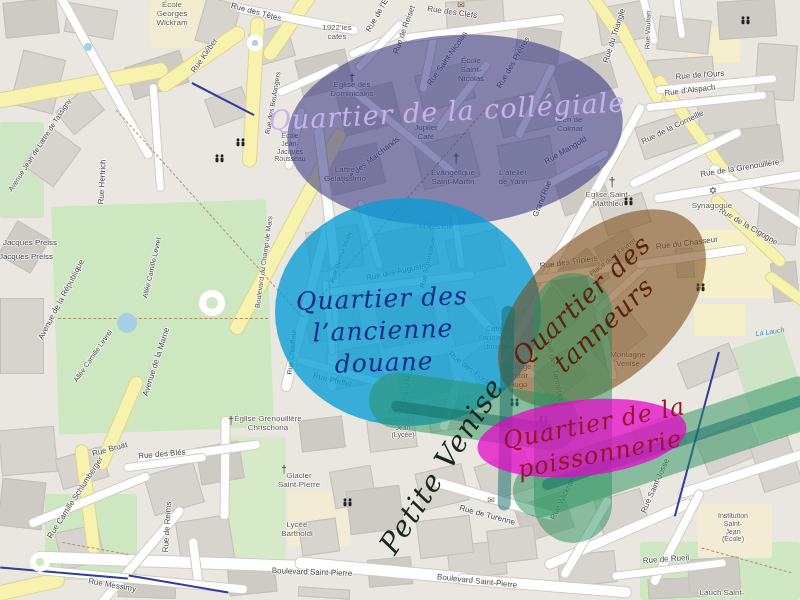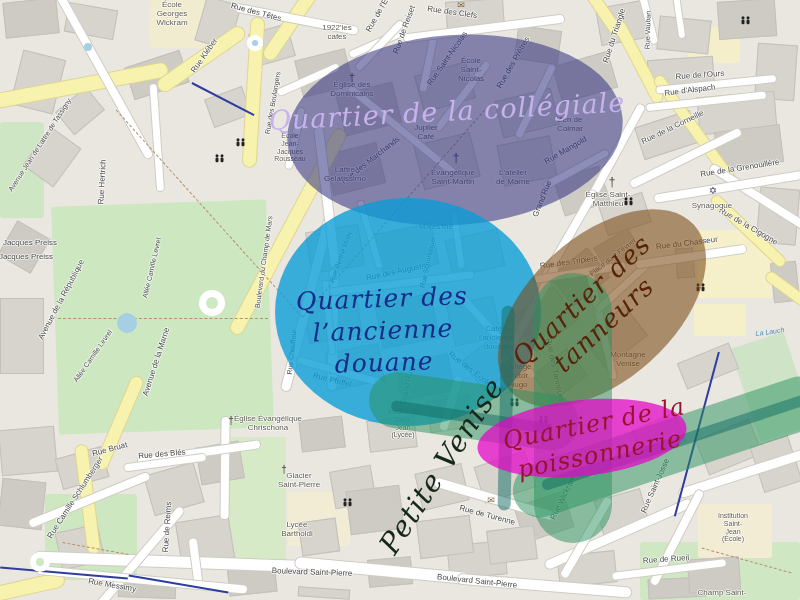--- a/index.html
+++ b/index.html
@@ -269,50 +269,50 @@
 Café</div>
     <div class="lbl poi" style="font-size: 7px; transform: translate(290px, 148px) translate(-50%, -50%) rotate(0deg); left: 0px; top: 0px;">École
 Jean-
 Jacques
 Rousseau</div>
     <div class="lbl poi" style="font-size: 8px; transform: translate(345px, 175px) translate(-50%, -50%) rotate(0deg); left: 0px; top: 0px;">Lattre
 Gelatissimo</div>
     <div class="lbl poi" style="font-size: 8px; transform: translate(453px, 178px) translate(-50%, -50%) rotate(0deg); left: 0px; top: 0px;">Évangélique
 Saint-Martin</div>
     <div class="lbl poi" style="font-size: 8px; transform: translate(513px, 178px) translate(-50%, -50%) rotate(0deg); left: 0px; top: 0px;">L'atelier
-de Marne</div>
+de Yann</div>
     <div class="lbl poi" style="font-size: 8px; transform: translate(570px, 125px) translate(-50%, -50%) rotate(0deg); left: 0px; top: 0px;">Zen de
 Colmar</div>
     <div class="lbl poi" style="font-size: 8px; transform: translate(608px, 200px) translate(-50%, -50%) rotate(0deg); left: 0px; top: 0px;">Église Saint-
 Matthieu</div>
     <div class="lbl poi" style="font-size: 8px; transform: translate(712px, 206px) translate(-50%, -50%) rotate(0deg); left: 0px; top: 0px;">Synagogue</div>
     <div class="lbl poi" style="font-size: 8px; transform: translate(436px, 227px) translate(-50%, -50%) rotate(0deg); left: 0px; top: 0px;">Majes'thé</div>
     <div class="lbl poi" style="font-size: 8px; transform: translate(497px, 338px) translate(-50%, -50%) rotate(0deg); left: 0px; top: 0px;">Café à
 l'ancienne
 douane</div>
     <div class="lbl poi" style="font-size: 8px; transform: translate(518px, 376px) translate(-50%, -50%) rotate(0deg); left: 0px; top: 0px;">Collège
 Victor
 Hugo</div>
     <div class="lbl poi" style="font-size: 8px; transform: translate(628px, 360px) translate(-50%, -50%) rotate(0deg); left: 0px; top: 0px;">Montagne
 Venise</div>
     <div class="lbl poi" style="font-size: 7px; transform: translate(403px, 424px) translate(-50%, -50%) rotate(0deg); left: 0px; top: 0px;">Institution
 Saint-
 Jean
 (Lycée)</div>
-    <div class="lbl poi" style="font-size: 8px; transform: translate(268px, 424px) translate(-50%, -50%) rotate(0deg); left: 0px; top: 0px;">Église Évangélique
+    <div class="lbl poi" style="font-size: 8px; transform: translate(268px, 424px) translate(-50%, -50%) rotate(0deg); left: 0px; top: 0px;">Église Grenouillère
 Chrischona</div>
     <div class="lbl poi" style="font-size: 8px; transform: translate(299px, 481px) translate(-50%, -50%) rotate(0deg); left: 0px; top: 0px;">Glacier
 Saint-Pierre</div>
     <div class="lbl poi" style="font-size: 8px; transform: translate(297px, 530px) translate(-50%, -50%) rotate(0deg); left: 0px; top: 0px;">Lycée
 Bartholdi</div>
     <div class="lbl poi" style="font-size: 7px; transform: translate(733px, 528px) translate(-50%, -50%) rotate(0deg); left: 0px; top: 0px;">Institution
 Saint-
 Jean
 (École)</div>
-    <div class="lbl poi" style="font-size: 8px; transform: translate(722px, 593px) translate(-50%, -50%) rotate(0deg); left: 0px; top: 0px;">Champ Saint-</div>
+    <div class="lbl poi" style="font-size: 8px; transform: translate(722px, 593px) translate(-50%, -50%) rotate(0deg); left: 0px; top: 0px;">Lauch Saint-</div>
     <div class="lbl icon" style="color: rgb(61, 61, 85); font-size: 11px; left: 0px; top: 0px; transform: translate(352px, 77px) translate(-50%, -50%);">†</div>
     <div class="lbl icon" style="color: rgb(61, 61, 85); font-size: 12px; left: 0px; top: 0px; transform: translate(456px, 158px) translate(-50%, -50%);">†</div>
     <div class="lbl icon" style="color: rgb(68, 68, 68); font-size: 12px; left: 0px; top: 0px; transform: translate(612px, 182px) translate(-50%, -50%);">†</div>
     <div class="lbl icon" style="color: rgb(68, 68, 68); font-size: 10px; left: 0px; top: 0px; transform: translate(231px, 421px) translate(-50%, -50%);">†</div>
     <div class="lbl icon" style="color: rgb(68, 68, 68); font-size: 10px; left: 0px; top: 0px; transform: translate(284px, 470px) translate(-50%, -50%);">†</div>
     <div class="lbl icon" style="color: rgb(61, 61, 85); font-size: 10px; left: 0px; top: 0px; transform: translate(713px, 191px) translate(-50%, -50%);">✡</div>
     <div class="lbl icon" style="color: rgb(122, 91, 46); font-size: 9px; left: 0px; top: 0px; transform: translate(461px, 5px) translate(-50%, -50%);">✉</div>
     <div class="lbl icon" style="color: rgb(122, 91, 46); font-size: 9px; left: 0px; top: 0px; transform: translate(491px, 500px) translate(-50%, -50%);">✉</div>
     <div class="icon" style="left: 235px; top: 138px;">
       <svg width="11" height="9" viewBox="0 0 11 9">

